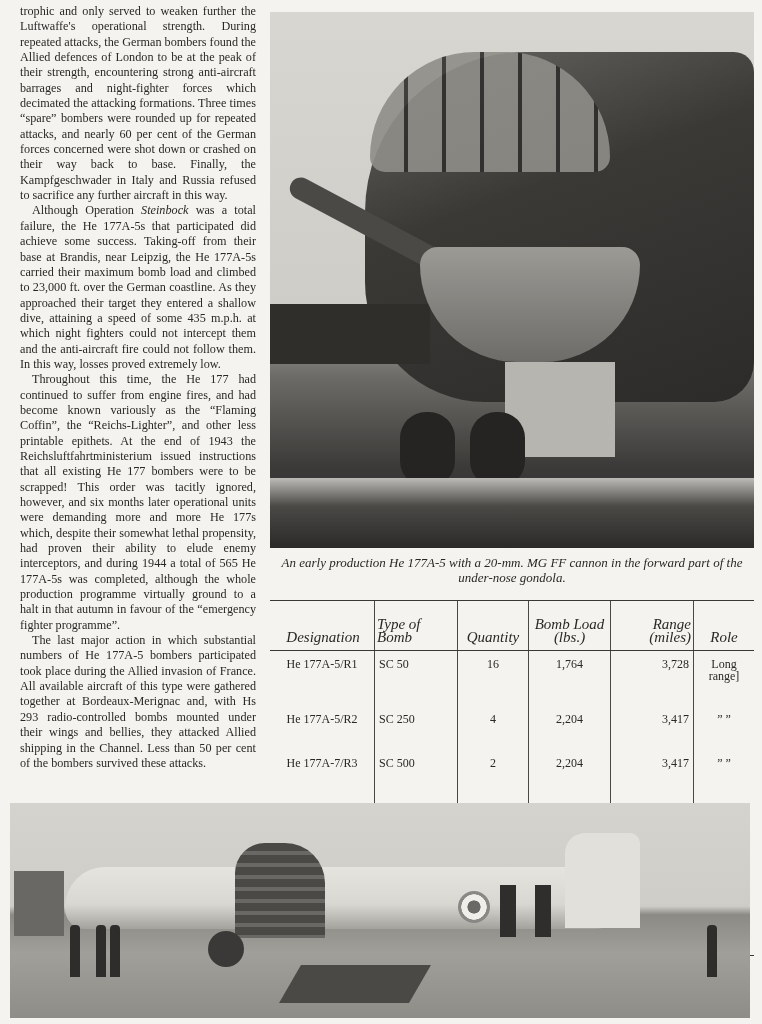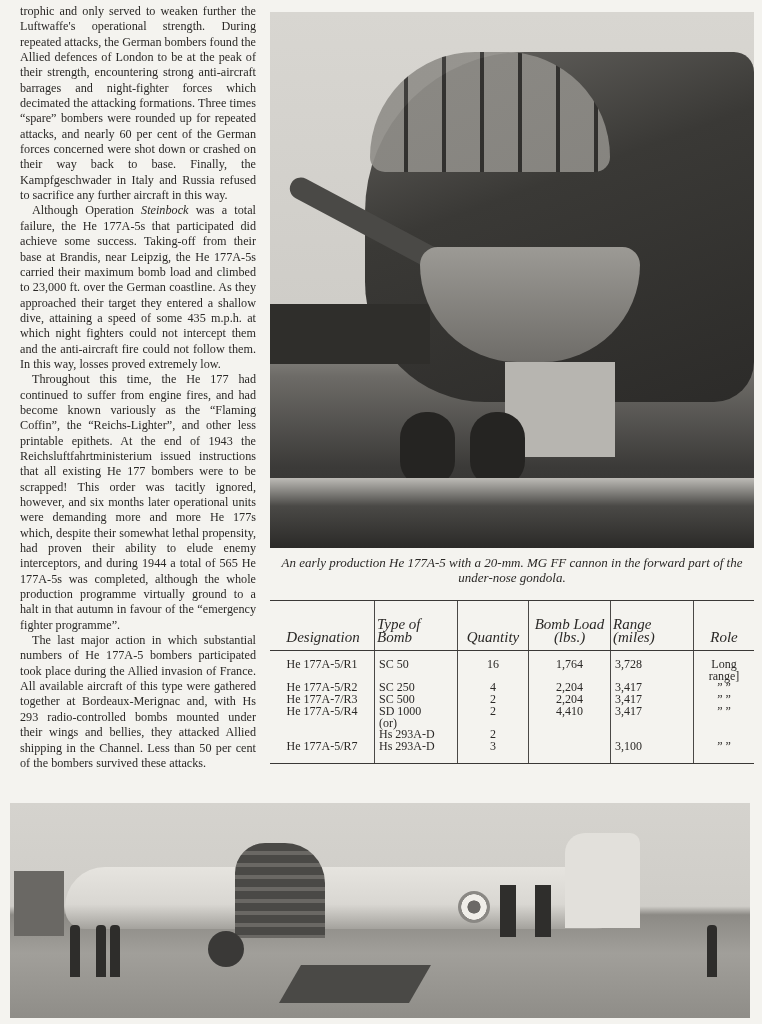--- a/index.html
+++ b/index.html
@@ -71,28 +71,28 @@
   }
 
   .table-wrap { position:absolute; left:270px; top:600px; width:484px; }
   table { border-collapse:collapse; width:100%; font-size:12px; }
   thead th {
     font-weight:normal; font-style:italic; font-size:15px; line-height:13px;
     vertical-align:bottom; padding:6px 2px 6px 2px; height:37px;
     border-top:1.5px solid #3a3836; border-bottom:1.5px solid #3a3836;
   }
   th + th, td + td { border-left:1px solid #4a4846; }
-  tbody td { padding:0 4px; line-height:11.7px; vertical-align:top; }
+  tbody td { padding:16px 4px; line-height:11.7px; vertical-align:top; }
   tbody tr:first-child td { padding-top:8px; }
   tbody tr:last-child td { padding-bottom:10px; border-bottom:1.5px solid #3a3836; }
   .c-des { width:96px; text-align:center; padding-left:4px; }
   .c-bomb { width:74px; text-align:left; }
   .c-qty { width:62px; text-align:center; }
   .c-load { width:73px; text-align:center; }
-  .c-range { width:74px; text-align:left; }
+  .c-range { width:74px; text-align:right; }
   .c-role { text-align:center; }
 
   .photo-bottom {
     position:absolute; left:10px; top:803px; width:740px; height:215px;
     background:linear-gradient(180deg,#d5d3ce 0%,#cfcdc8 48%,#8c8a85 52%,#a19f9a 70%,#8f8d88 100%);
     overflow:hidden;
   }
   .photo-bottom .hangar {
     position:absolute; left:4px; top:68px; width:50px; height:65px; background:#6a6864;
   }

